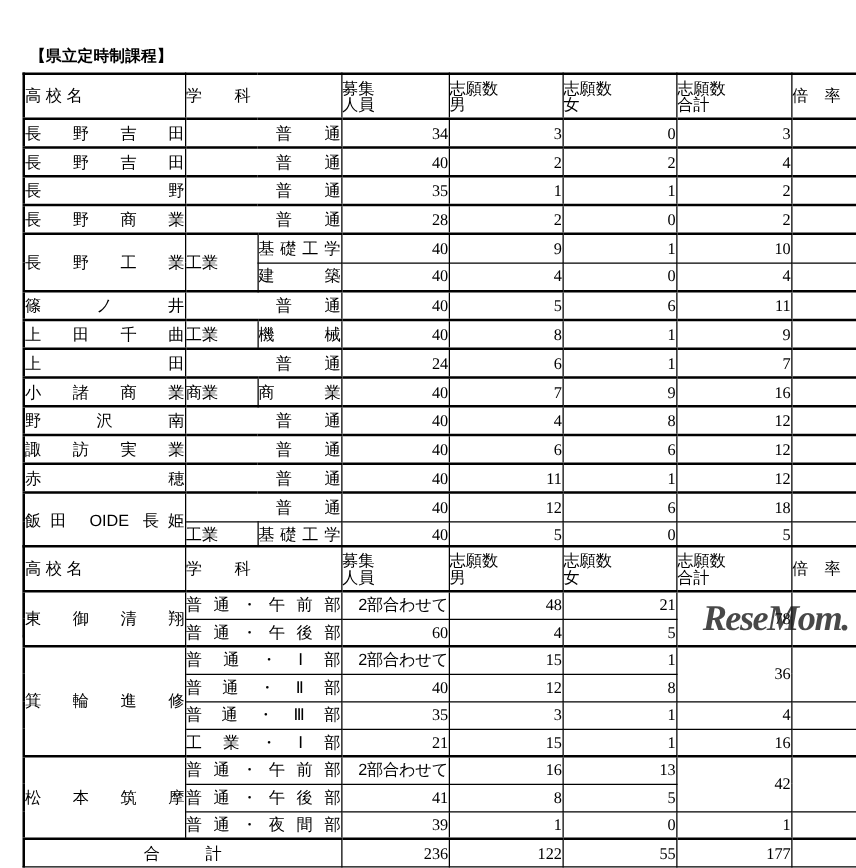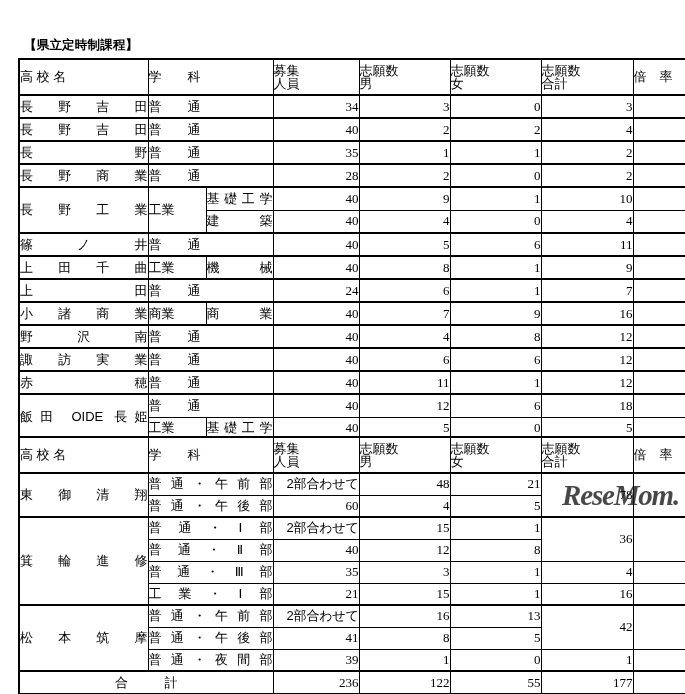--- a/index.html
+++ b/index.html
@@ -102,21 +102,21 @@
     border-right: 1px solid #000;
   }
   td.course-sub {
     text-align: justify;
     text-align-last: justify;
     font-size: 13px;
     padding: 0 8px;
     border-right: 2px solid #000;
   }
   td.course-plain {
-    text-align: left;
+    text-align: right;
     font-size: 13px;
     padding: 0 4px;
     border-right: 2px solid #000;
     margin-top: 46px;
   }
   td.num {
     text-align: right;
     padding: 0 8px 0 3px;
     font-size: 13px;
     font-family: "Liberation Serif", "DejaVu Serif", serif;

